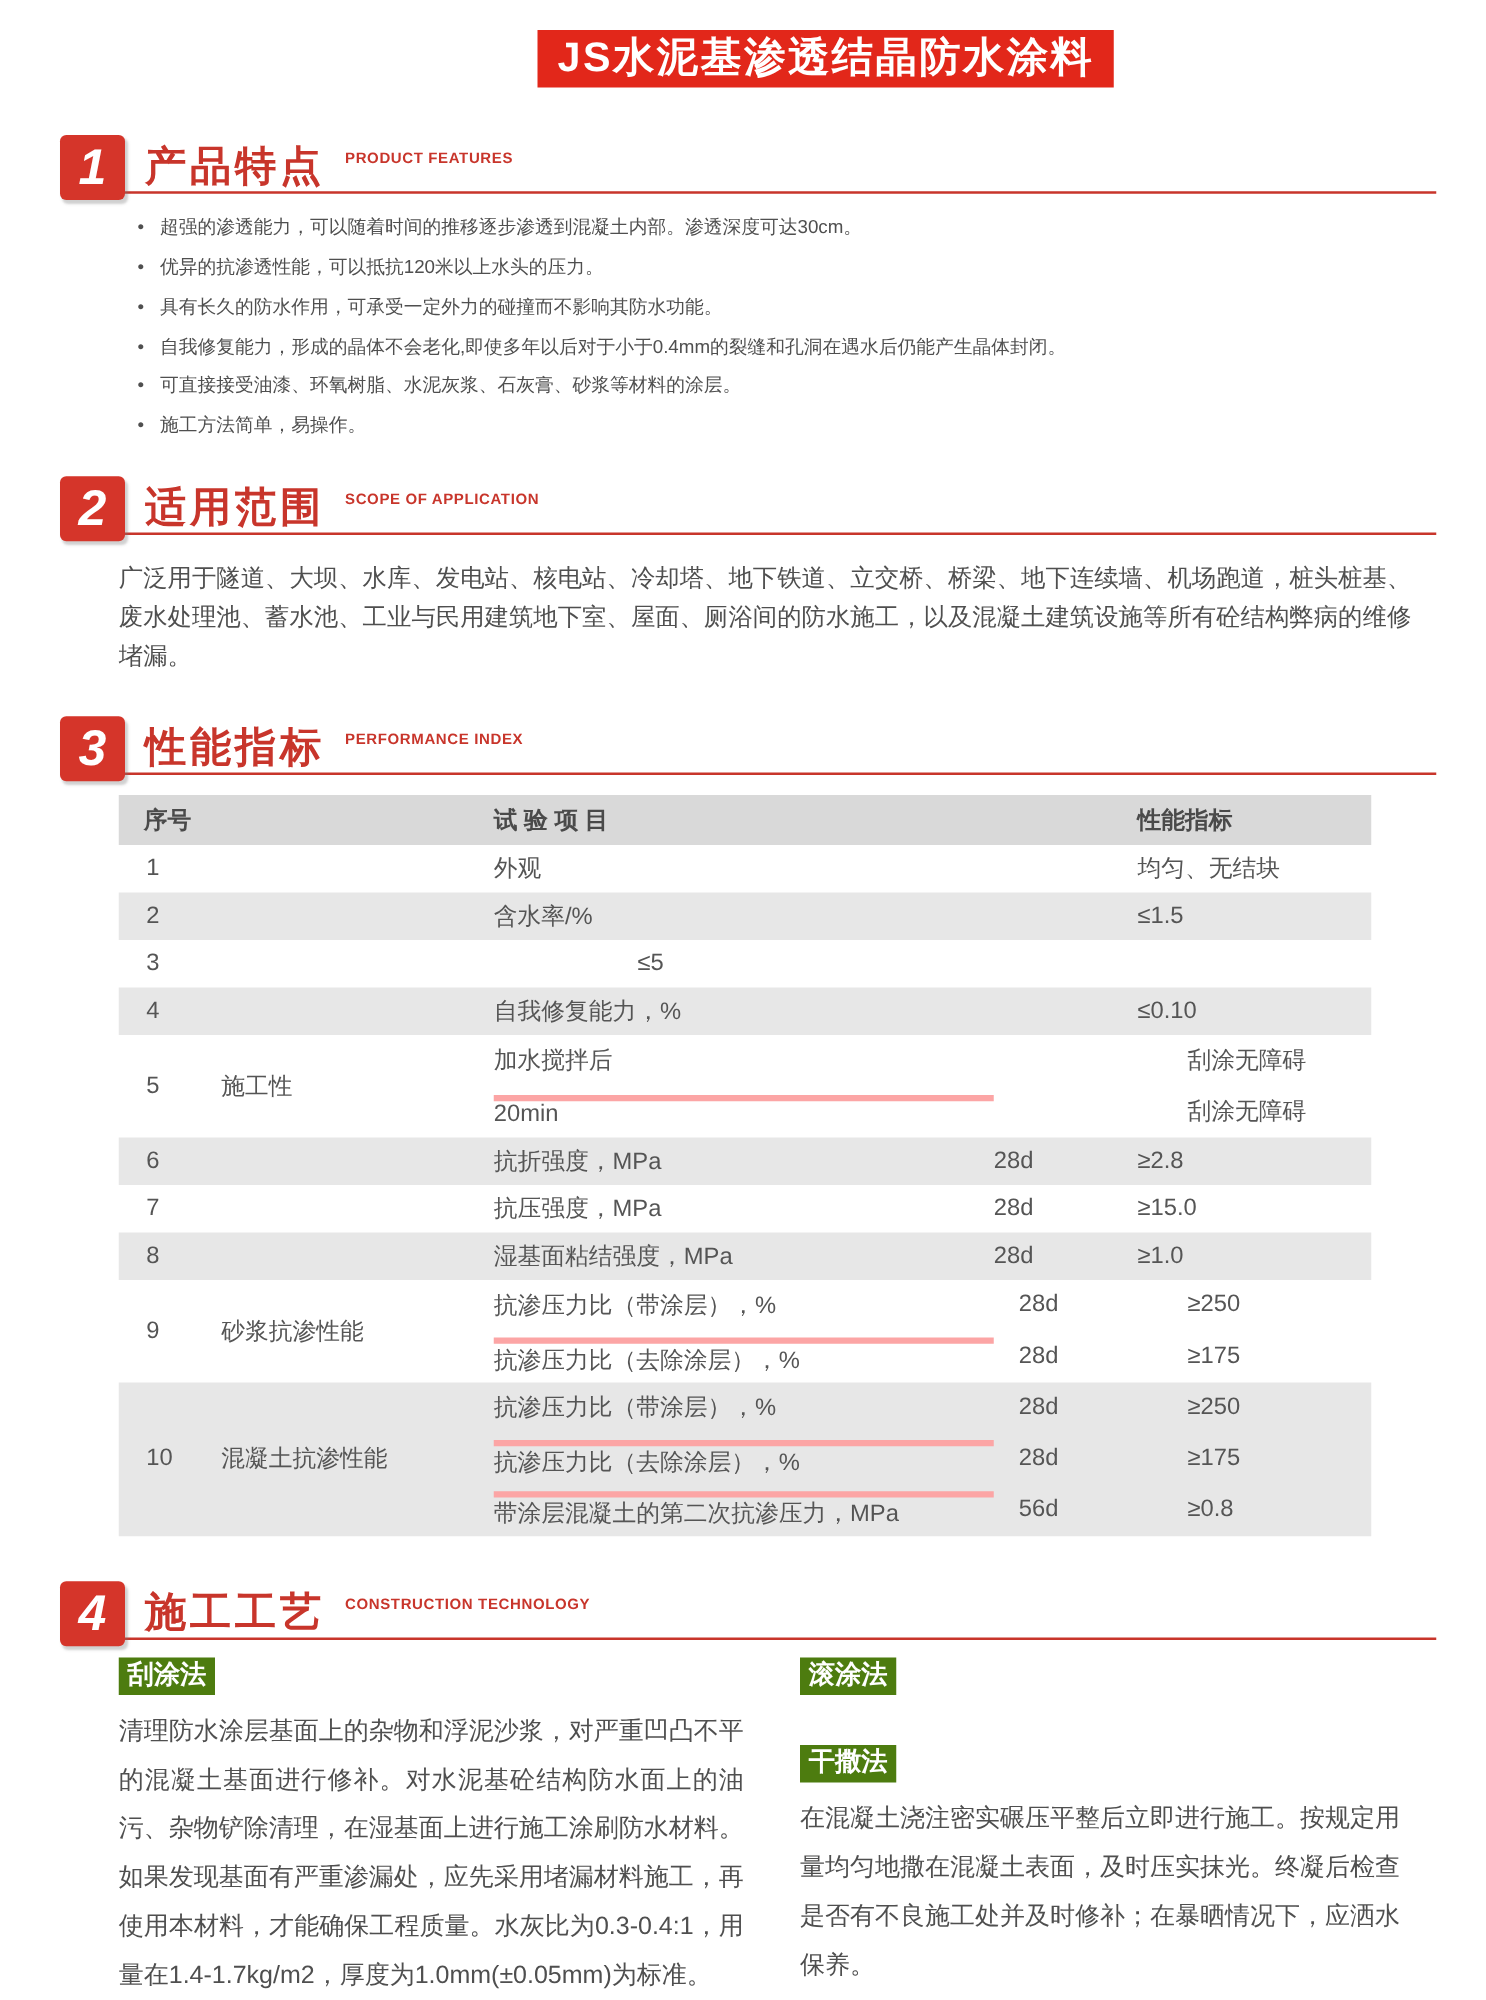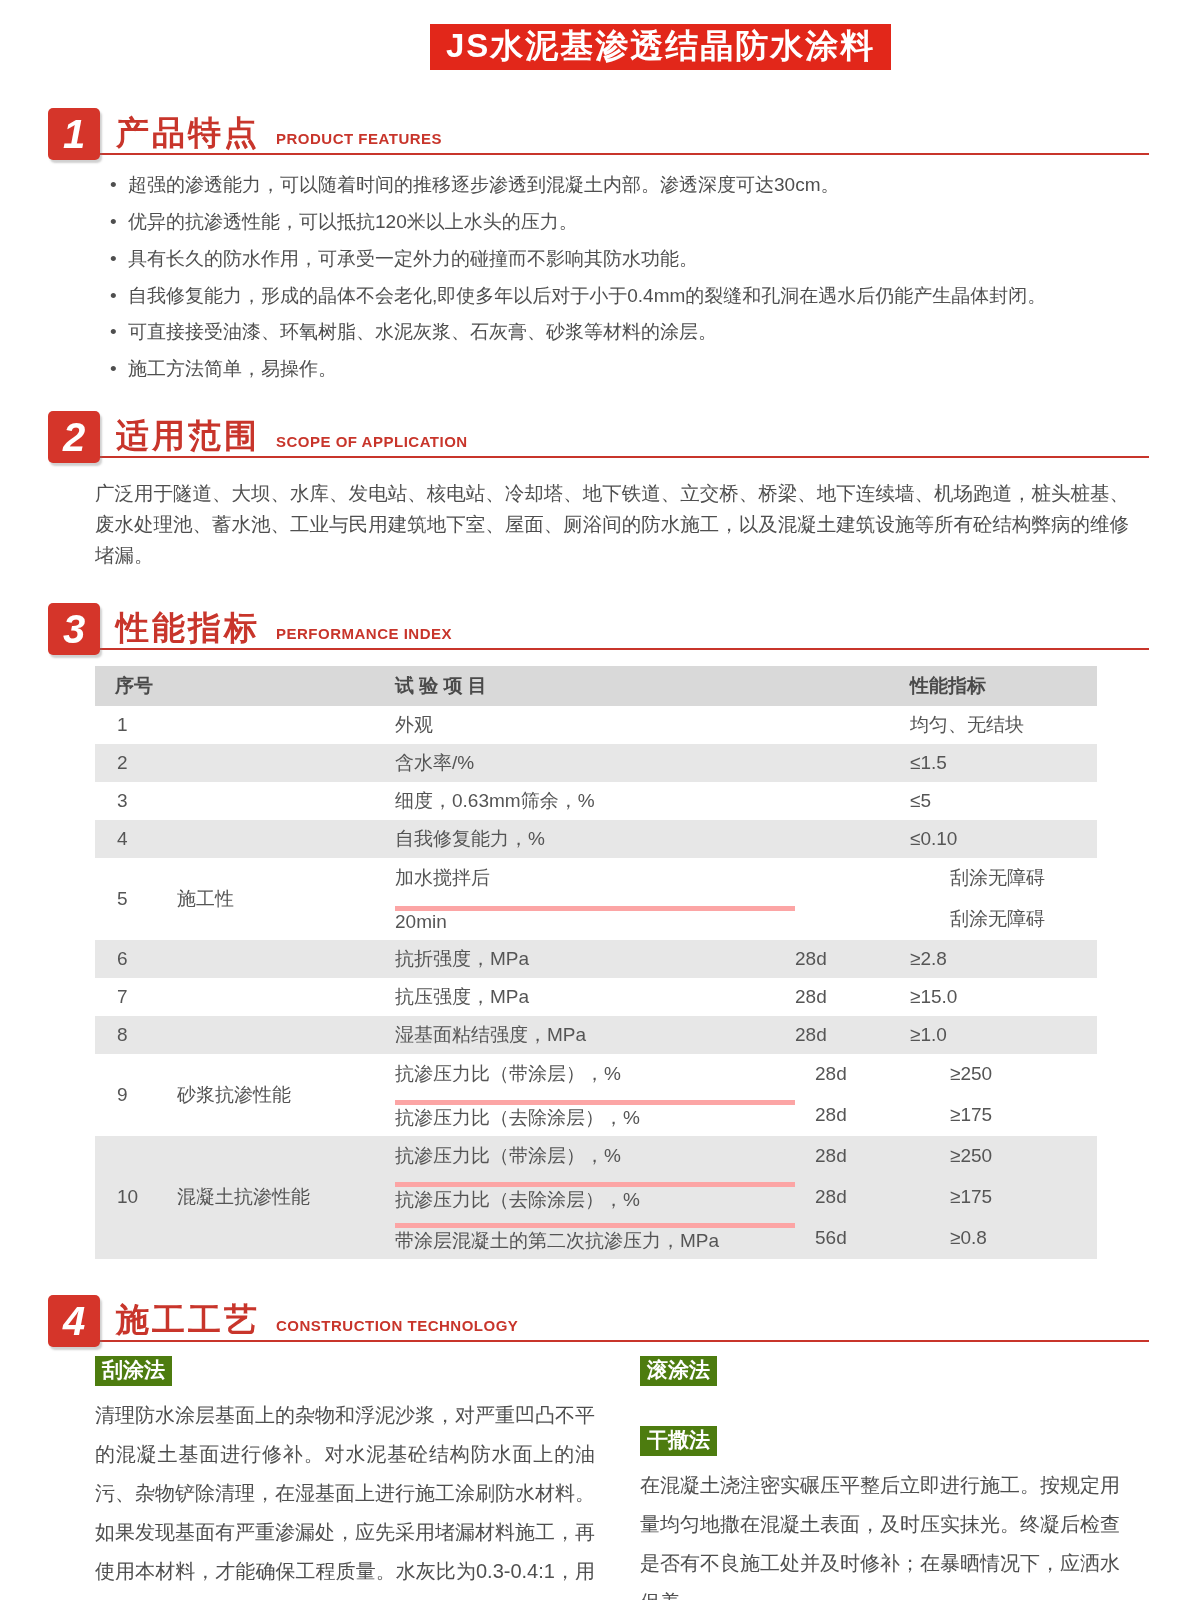--- a/index.html
+++ b/index.html
@@ -48,36 +48,36 @@
   .sec-title{
     color:#c8352b;
     font-size:33px;
     font-weight:bold;
     letter-spacing:3px;
     line-height:1;
     padding-bottom:4px;
   }
   .sec-sub{
     color:#c8352b;
-    font-size:15px;
+    font-size:12px;
     font-weight:bold;
     letter-spacing:.5px;
-    padding-bottom:6px;
+    padding-bottom:20px;
   }
   
   .bullets{
     list-style:none;
     margin:18px 60px 0 108px;
     padding:0;
   }
   .bullets li{
     position:relative;
     padding-left:20px;
     color:#4f4f4f;
-    font-size:19px;
+    font-size:15px;
     line-height:1.25;
     margin-bottom:13px;
   }
   .bullets li::before{
     content:"\2022";
     position:absolute;
     left:2px;top:0;
     color:#4f4f4f;
   }
   
@@ -217,21 +217,20 @@
     <div class="s-age"></div>
     <div class="s-val">≤1.5</div>
   </div>
         </div>
   </div>
       <div class="trow">
     <div class="c-no">3</div>
     <div class="c-cat"></div>
     <div class="c-rest">
           <div class="subrow">
-    <div class="s-name">细度，0.63mm筛余，%</div>
     <div class="s-age"></div>
     <div class="s-val">≤5</div>
   </div>
         </div>
   </div>
       <div class="trow shaded">
     <div class="c-no">4</div>
     <div class="c-cat"></div>
     <div class="c-rest">
           <div class="subrow">

